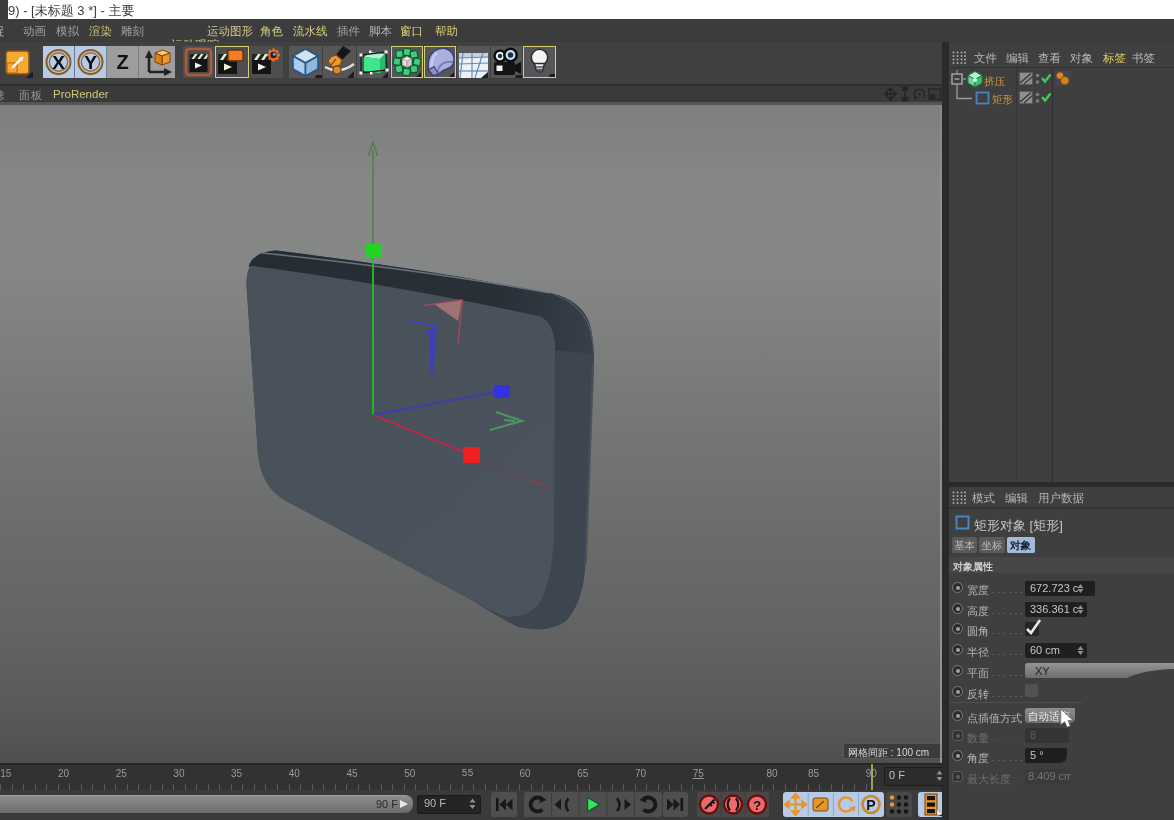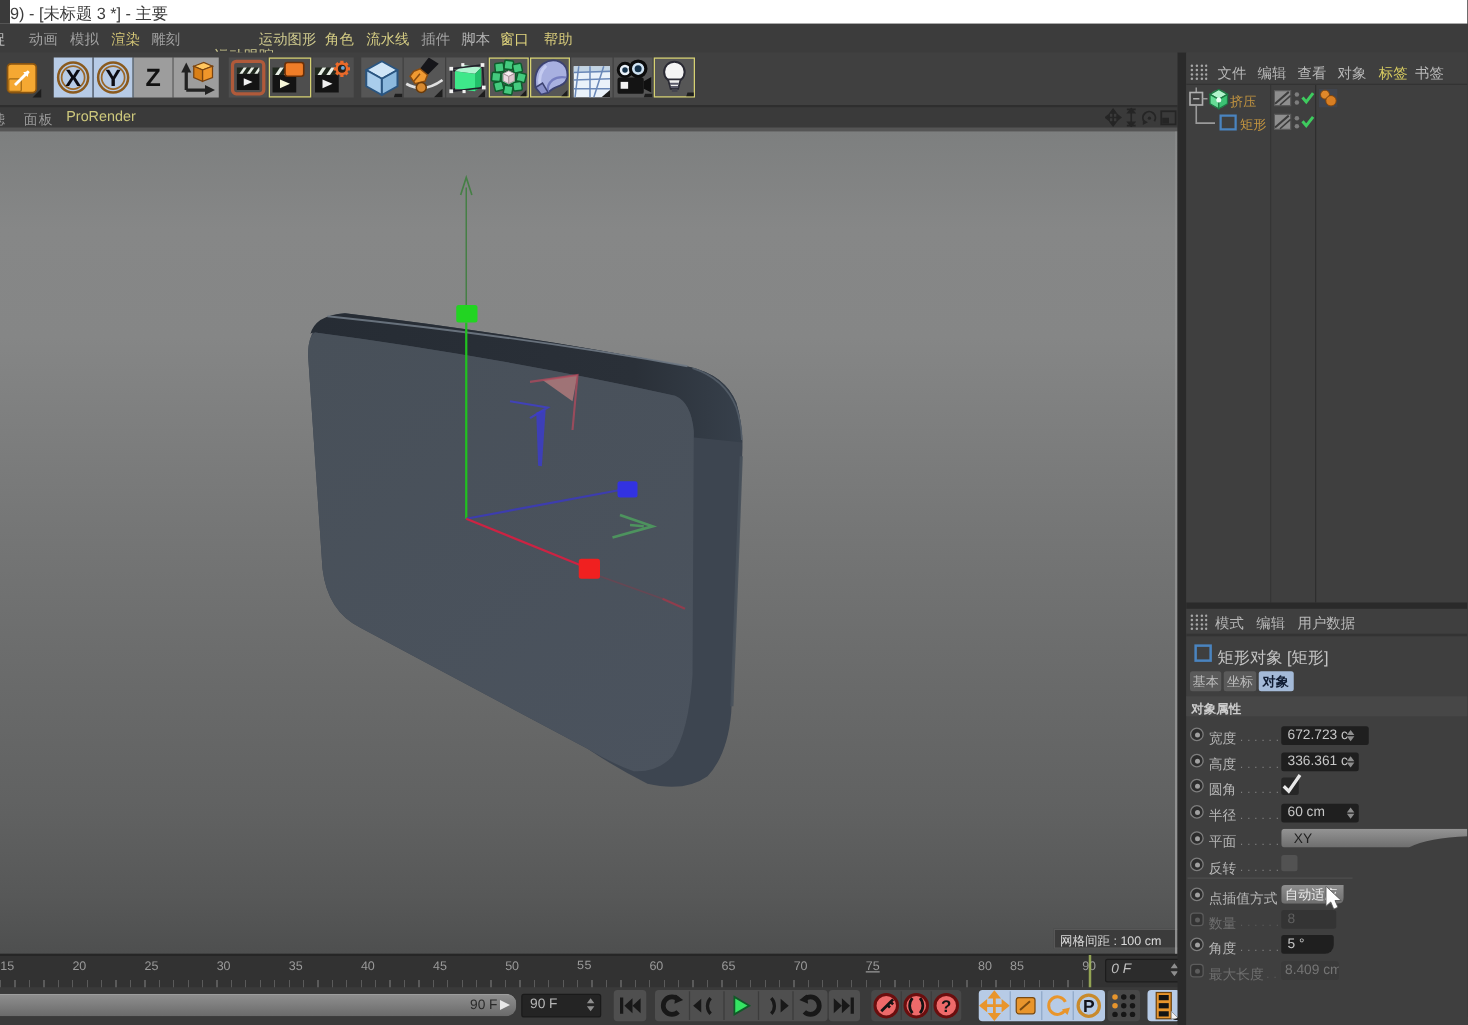--- a/index.html
+++ b/index.html
@@ -328,27 +328,27 @@
     <div class="rn" style="left:163.9px;">30</div>
   <div class="rn" style="left:221.6px;">35</div>
     <div class="rn" style="left:279.3px;">40</div>
   <div class="rn" style="left:337px;">45</div>
     <div class="rn" style="left:394.7px;">50</div>
   <div class="rn" style="left:452.4px;font-family:Liberation Mono, monospace;">55</div>
     <div class="rn" style="left:510.1px;">60</div>
   <div class="rn" style="left:567.8px;">65</div>
     <div class="rn" style="left:625.5px;">70</div>
   <div class="rn" style="left:683.2px;text-decoration:underline;">75</div>
-    <div class="rn" style="left:773px;">80</div>
+    <div class="rn" style="left:757px;">80</div>
   <div class="rn" style="left:798.6px;">85</div>
     <div class="rn" style="left:856.3px;">90</div>
   <div class="abs" style="left:871px;top:764px;width:1.5px;height:26px;background:rgba(165,185,90,0.85);"></div>
 
   <div class="abs" style="left:884px;top:767px;width:60px;height:17px;background:#2c2c2c;border:1px solid #1c1c1c;border-radius:2px;"></div>
-  <div class="t" style="left:889px;top:769px;font-size:11px;color:#c0c0c0;font-style:italic;">0 F</div>
+  <div class="t" style="left:889px;top:769px;font-size:11px;color:#c0c0c0;">0 F</div>
   <svg class="abs" style="left:935px;top:769px;" width="9" height="14">
       <path d="M4.5,1.5 l-3,4 6,0 Z M4.5,12 l-3,-4 6,0 Z" fill="#8e8e8e"></path>
     </svg>
 </div>
 
 <div class="abs" style="left:0;top:790px;width:945px;height:30px;background:#3a3a3a;"></div>
 <div id="transport">
 
   <div class="abs" style="left:0;top:795px;width:413px;height:18px;border-radius:0 8px 8px 0;
        background:linear-gradient(180deg,#8e8e8e 0%,#7e7e7e 45%,#6a6a6a 100%);border-top:1px solid #9e9e9e;box-sizing:border-box;"></div>

